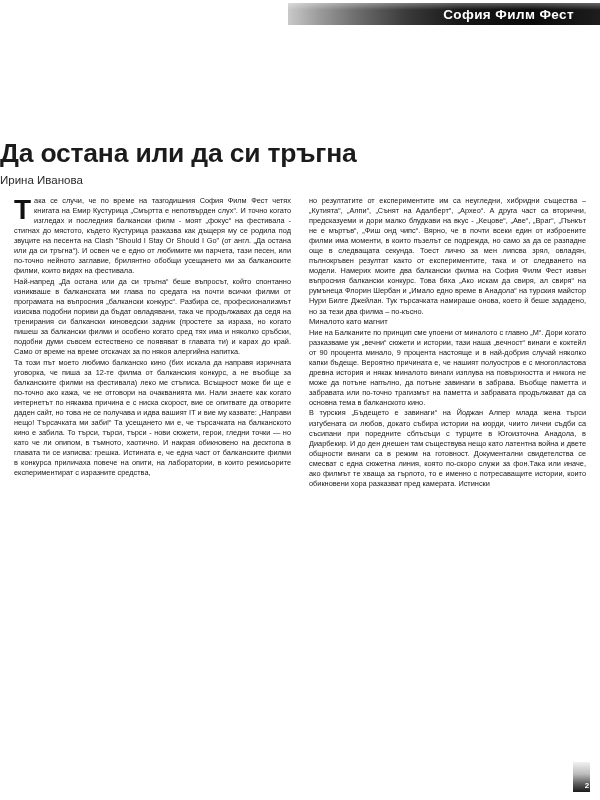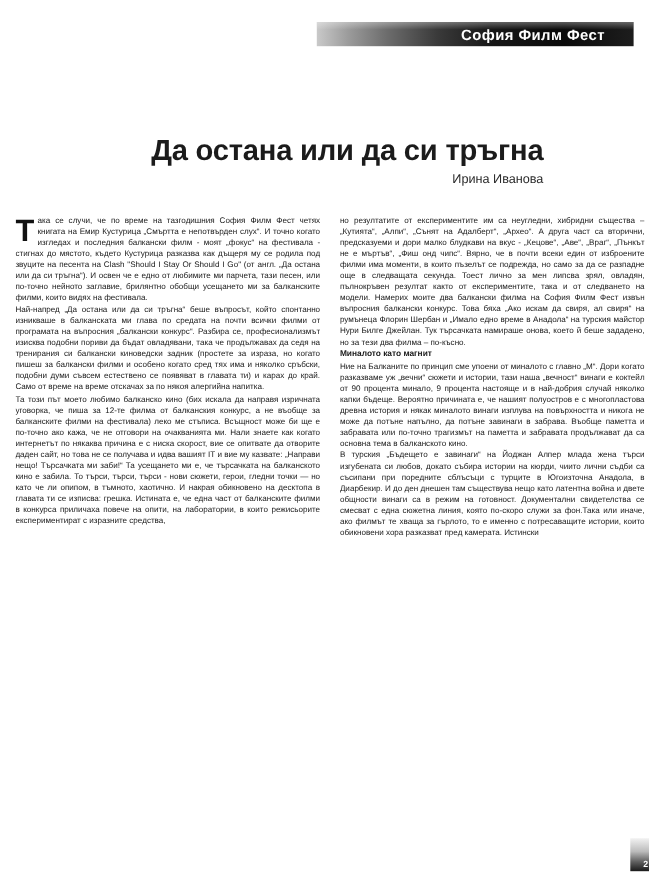--- a/index.html
+++ b/index.html
@@ -16,30 +16,29 @@
     width: 600px;
     height: 800px;
     background: #ffffff;
   }
 
   
   .header-banner {
     position: absolute;
     top: 3px;
     left: 288px;
-    width: 288px;
+    width: 312px;
     height: 22px;
     background: linear-gradient(to right,
         #c9c9c9 0%, #9b9b9b 10%, #6d6d6d 22%,
         #3a3a3a 38%, #171717 55%, #0a0a0a 78%, #1d1d1d 100%);
     display: flex;
     align-items: center;
     justify-content: flex-end;
     padding-right: 26px;
-    margin-top: 17px;
   }
   .header-banner::after {
     content: "";
     position: absolute;
     left: 0; right: 0; top: 0;
     height: 7px;
     background: linear-gradient(to bottom, rgba(255,255,255,0.33), rgba(255,255,255,0));
     pointer-events: none;
   }
   .banner-title {
@@ -48,24 +47,24 @@
     font-weight: bold;
     letter-spacing: 0.4px;
     position: relative;
     z-index: 2;
     white-space: nowrap;
   }
 
   
   .title-block {
     position: absolute;
-    top: 122px;
+    top: 139px;
     left: 0;
     width: 494px;
-    text-align: right;
+    text-align: left;
   }
   .article-title {
     font-size: 26.5px;
     font-weight: bold;
     color: #1b1b1b;
     letter-spacing: -0.2px;
     line-height: 1.1;
     margin: 0;
   }
   .article-byline {
@@ -103,21 +102,21 @@
     float: left;
     font-size: 28px;
     line-height: 24px;
     font-weight: bold;
     padding: 1px 3px 0 0;
     margin-top: 1px;
     color: #111;
   }
 
   .subhead {
-    font-weight: bold;
+    font-weight: normal;
     font-size: 7.6px;
     margin: 2px 0 0.5px 0;
     text-align: left;
   }
   .bold { font-weight: normal; }
 
   
   .page-badge {
     position: absolute;
     right: 10px;

